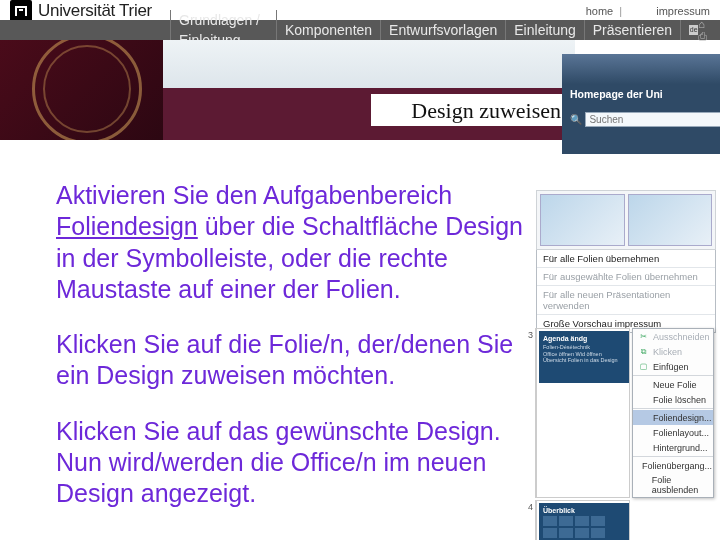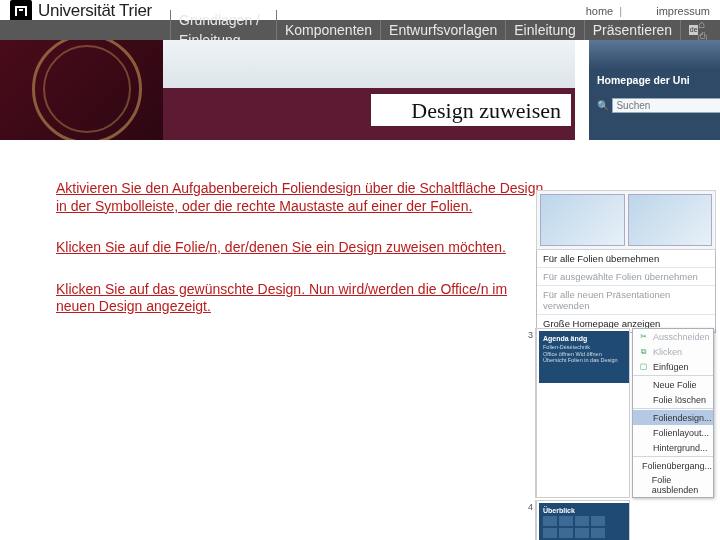--- a/index.html
+++ b/index.html
@@ -21,29 +21,29 @@
   .small-icons { margin-left:auto; margin-right:5px; font-size:11px; color:#bbb; letter-spacing:3px;}
 
   .hero { position: relative; height: 100px; }
   .hero-left { position: absolute; left: 0; top: 0; width: 163px; height: 100px; background: linear-gradient(135deg,#4a0b1a,#2c0712); overflow:hidden; }
   .seal { position:absolute; left:32px; top:-6px; width:110px; height:110px; border:3px solid rgba(210,160,90,0.55); border-radius:50%; }
   .seal::after{ content:""; position:absolute; inset:8px; border:2px solid rgba(210,160,90,0.4); border-radius:50%;}
   .hero-mid { position: absolute; left: 163px; top: 0; right: 145px; height: 100px; background: #5c1a33; }
   .hero-mid-top { position:absolute; top:0; left:0; right:0; height:60px; background: linear-gradient(180deg,#eef3f6,#d9e2e8); }
   .title { position: absolute; bottom: 8px; left: 0; right: 0; background:#5c1a33; text-align:right; padding: 6px 4px 6px 0; }
   .title span { font-family: Georgia, "Times New Roman", serif; font-size: 22px; color: #111; background:#fff; display:inline-block; padding: 4px 10px 2px 40px; }
-  .hero-right { position: absolute; right: 0; top: 0; width: 131px; height: 100px; background: #2f4a66; color:#fff; padding: 34px 8px 12px 8px; }
+  .hero-right { position: absolute; right: 0; top: 14px; width: 158px; height: 100px; background: #2f4a66; color:#fff; padding: 34px 8px 12px 8px; }
   .hero-right .gradient { position:absolute; top:0; left:0; right:0; height:30px; background: linear-gradient(180deg,#5a7596,#2f4a66);}
   .hero-right-link { font-size: 10.5px; font-weight:bold; margin-bottom:3px; cursor:pointer; }
   .hero-right-input { display:flex; align-items:center; margin-top:12px; gap:3px;}
   .hero-right-input .mag { font-size:10px; color:#cfe0f0;}
   .hero-right-input input { flex:1; font-size:10px; padding:1px 3px; border:1px solid #9ab; background:#f4f8fb; }
 
   .main { position: absolute; top: 155px; left: 0; right: 0; bottom: 0; padding: 25px 0 0 56px; }
-  .para { font-size: 14px; line-height: 1.25; color: #b91c1c; max-width: 490px; margin-bottom: 24px; text-decoration: underline; }
+  .para { font-size: 25px; line-height: 1.25; color: #6d28d9; max-width: 490px; margin-bottom: 24px; }
   .underline { text-decoration: underline; }
 
   .panel-a { position:absolute; top:190px; right:4px; width:180px; font-size:9px; background:#fff; }
   .panel-a .thumbs { height:60px; background: #f4f6f8; display:flex; gap:3px; padding:3px; border:1px solid #cfd3d7; }
   .panel-a .thumb { flex:1; background: linear-gradient(135deg,#bcd6ea,#e8f0f7); border:1px solid #aac;}
   .panel-a .cm { border:1px solid #b7bdc4; border-top:none; }
   .panel-a .cm div { padding:3px 6px; border-bottom:1px solid #e2e6ea; font-size:9.5px; color:#222; cursor:pointer; }
   .panel-a .cm div.disabled { color:#9aa0a6; cursor:default; }
   .panel-a .cm div:last-child { border-bottom:none; }
 
@@ -123,21 +123,21 @@
 
 <div class="panel-a">
   <div class="thumbs">
     <div class="thumb"></div>
     <div class="thumb"></div>
   </div>
   <div class="cm">
     <div>Für alle Folien übernehmen</div>
     <div class="disabled">Für ausgewählte Folien übernehmen</div>
     <div class="disabled">Für alle neuen Präsentationen verwenden</div>
-    <div>Große Homepage anzeigen</div>
+    <div>Große Vorschau impressum</div>
   </div>
 </div>
 
 <div class="panel-b">
   <div class="row">
     <div class="num">3</div>
     <div class="slides">
       <div class="slide">
         <div class="st">Agenda ändg</div>
         <div class="bl">Folien-Désétechnik</div>

